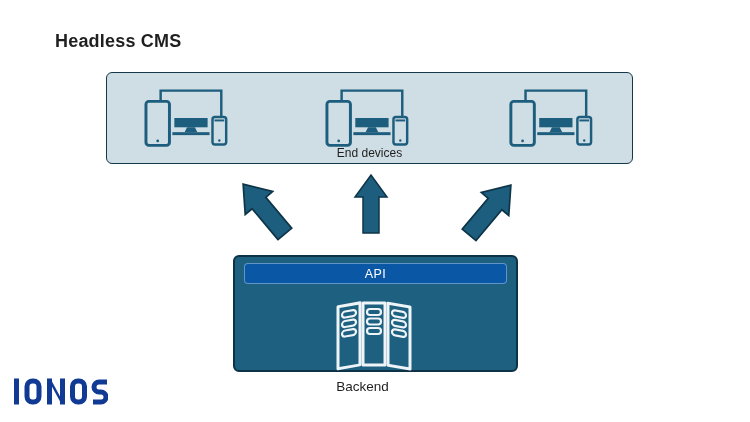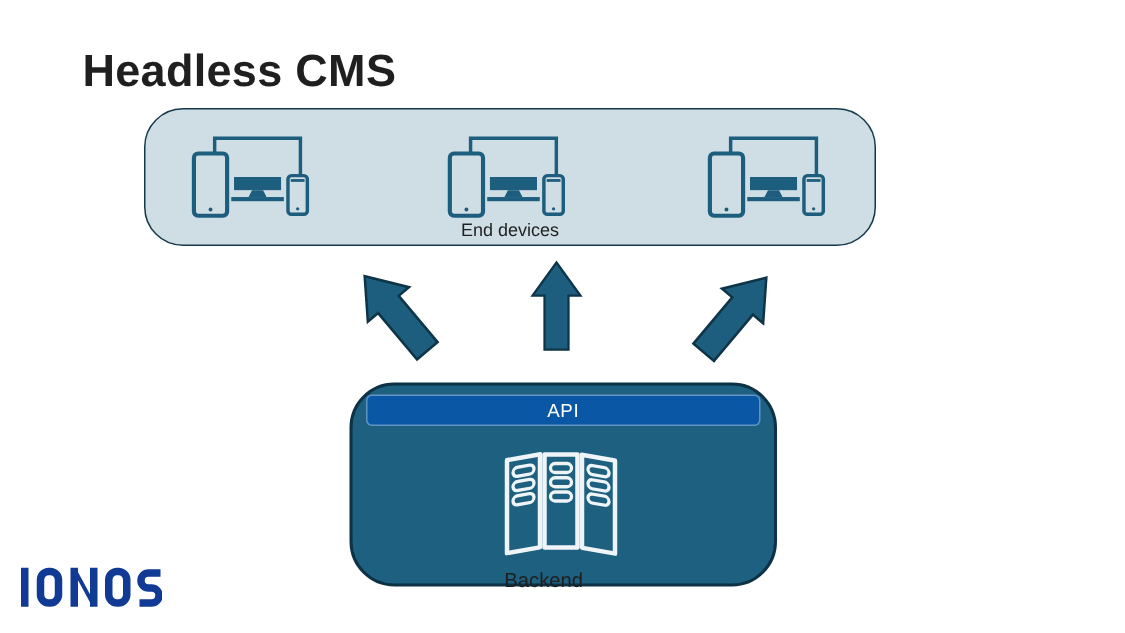--- a/index.html
+++ b/index.html
@@ -4,41 +4,41 @@
 <style>
   html,body { margin:0; padding:0; background:#fff; }
   .canvas {
     position:relative; width:750px; height:422px;
     background:var(--background,#fff);
     font-family:"Liberation Sans", sans-serif;
     overflow:hidden;
   }
   .title {
     position:absolute; left:55px; top:31px;
-    font-size:30px; font-weight:700; color:var(--text_dark,#1f1f1f);
+    font-size:18px; font-weight:700; color:var(--text_dark,#1f1f1f);
     letter-spacing:0.2px;
   }
   .devices-panel {
-    position:absolute; left:96px; top:72px; width:488px; height:92px;
+    position:absolute; left:106px; top:72px; width:527px; height:92px;
     background:var(--panel_fill,#cfdde4);
     border:1.5px solid var(--panel_border,#16394a);
-    border-radius:26px; box-sizing:border-box;
+    border-radius:6px; box-sizing:border-box;
   }
   .devices-svg { position:absolute; left:0; top:0; width:100%; height:100%; }
   .devices-label {
     position:absolute; left:0; right:0; top:73px; text-align:center;
     font-size:12px; color:var(--text_dark,#1f1f1f);
   }
   .arrows-svg { position:absolute; left:220px; top:165px; }
   .arrow { fill:var(--icon_teal,#1d5d7d); stroke:var(--icon_stroke,#0e3447); stroke-width:1.5; }
   .backend-panel {
-    position:absolute; left:233px; top:255px; width:285px; height:136px;
+    position:absolute; left:233px; top:255px; width:285px; height:117px;
     background:var(--backend_fill,#1d6080);
     border:2px solid var(--backend_border,#0d3145);
-    border-radius:30px; box-sizing:border-box;
+    border-radius:6px; box-sizing:border-box;
   }
   .api-bar {
     position:absolute; left:9px; top:6px; width:261px; height:19px;
     background:var(--api_blue,#0a57a6);
     border:1px solid rgba(205,225,240,0.45); border-radius:4px;
     display:flex; align-items:center; justify-content:center;
   }
   .api-text { color:var(--api_text,#fff); font-size:12.5px; letter-spacing:0.4px; }
   .server-svg { position:absolute; left:101px; top:42px; }
   .backend-label {

